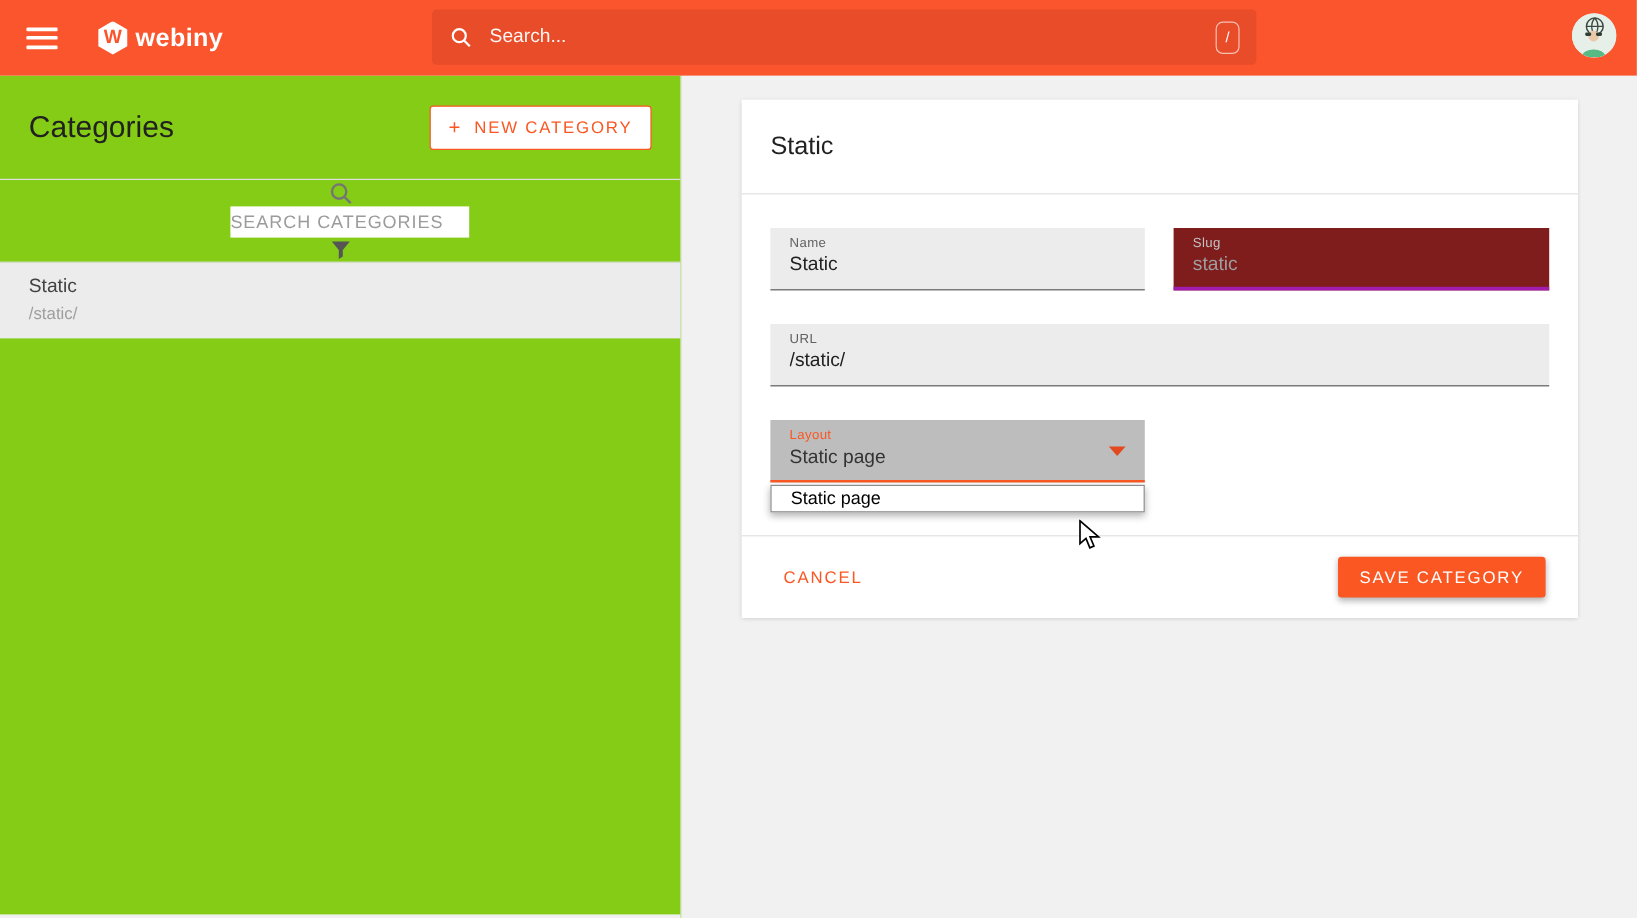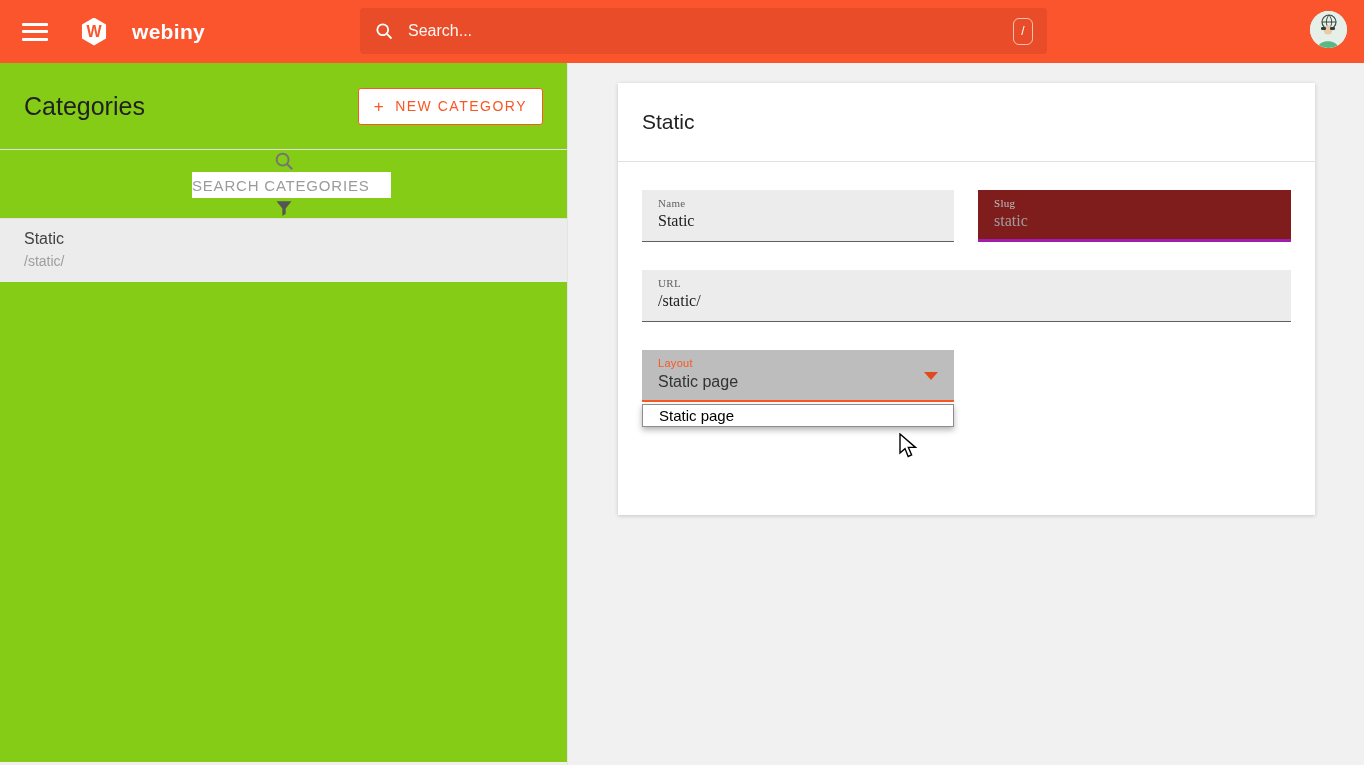--- a/index.html
+++ b/index.html
@@ -10,21 +10,21 @@
   .topbar { position:absolute; top:0; left:0; width:1364px; height:63px;
     background:#fa552d; display:flex; align-items:center; z-index:50; }
   .hamburger { width:26px; height:18px; margin-left:22px; cursor:pointer;
     display:flex; flex-direction:column; justify-content:space-between; }
   .hamburger span { display:block; height:3px; background:#fff; border-radius:1px; }
   .logo { display:flex; align-items:center; margin-left:32px; }
   .logo-hex { width:28px; height:28px; background:#fff; display:flex;
     align-items:center; justify-content:center;
     clip-path:polygon(50% 0,93% 25%,93% 75%,50% 100%,7% 75%,7% 25%); }
   .logo-hex b { color:#fa552d; font-size:16px; font-weight:bold; }
-  .logo-text { color:#fff; font-size:21px; font-weight:600; margin-left:24px;
+  .logo-text { color:#fff; font-size:21px; font-weight:600; margin-left:5px;
     letter-spacing:.3px; }
   .topsearch { position:absolute; left:360px; top:8px; width:687px; height:46px;
     background:#e84c28; border-radius:4px; display:flex; align-items:center;
     padding:0 14px; }
   .topsearch svg { flex:0 0 auto; }
   .topsearch input { flex:1; background:transparent; border:none; outline:none;
     color:#fff; font-size:16px; margin-left:14px; font-family:inherit; }
   .topsearch input::placeholder { color:rgba(255,255,255,.95); }
   .shortcut { width:20px; height:27px; border:1px solid rgba(255,255,255,.65);
     border-radius:6px; color:#fff; font-size:12px; display:flex;
@@ -61,21 +61,21 @@
   .main { position:absolute; top:63px; left:568px; width:796px; height:702px;
     background:#f1f1f1; }
   .card { position:absolute; left:50px; top:20px; width:697px; height:432px;
     background:#fff; box-shadow:0 1px 4px rgba(0,0,0,.18); }
   .card-header { height:79px; display:flex; align-items:center; padding:0 24px;
     border-bottom:1px solid #e0e0e0; }
   .card-title { font-size:21px; font-weight:400; color:#212121; }
   .card-body { padding:28px 24px 0; }
   .frow { display:flex; gap:24px; margin-bottom:28px; }
   .field { height:52px; background:#ececec; padding:7px 16px 0;
-    border-bottom:1px solid #5f5f5f; position:relative;font-family:Liberation Serif, serif; }
+    border-bottom:1px solid #5f5f5f; position:relative; }
   .field.half { width:312px; }
   .field.full { flex:1; }
   .f-label { font-size:11px; color:#616161; letter-spacing:.3px; }
   .field input { display:block; width:100%; border:none; outline:none;
     background:transparent; font-size:16px; color:#212121; margin-top:3px;
     font-family:inherit; }
   .field.disabled { background:#7f1d1d; border-bottom:3px solid #a21caf; }
   .field.disabled .f-label { color:#c2c2c2; }
   .field.disabled input { color:#9e9e9e; }
 
@@ -195,18 +195,22 @@
         <div class="select-field">
           <div class="f-label">Layout</div>
           <div class="select-value">Static page</div>
           <div class="select-arrow"></div>
           <div class="dropdown">
             <div class="option">Static page</div>
           </div>
         </div>
       </div>
     </div>
+    <div class="card-footer">
+      <button class="btn-text">CANCEL</button>
+      <button class="btn-primary">SAVE CATEGORY</button>
+    </div>
   </div>
 </div>
 
 <svg class="cursor" width="22" height="26" viewBox="0 0 22 26">
   <path d="M2 1 L2 20 L7 15.6 L10.2 23.5 L13.6 22 L10.4 14.4 L17.5 14.4 Z" fill="#fff" stroke="#000" stroke-width="1.4"></path>
 </svg>
 
 </body></html>

